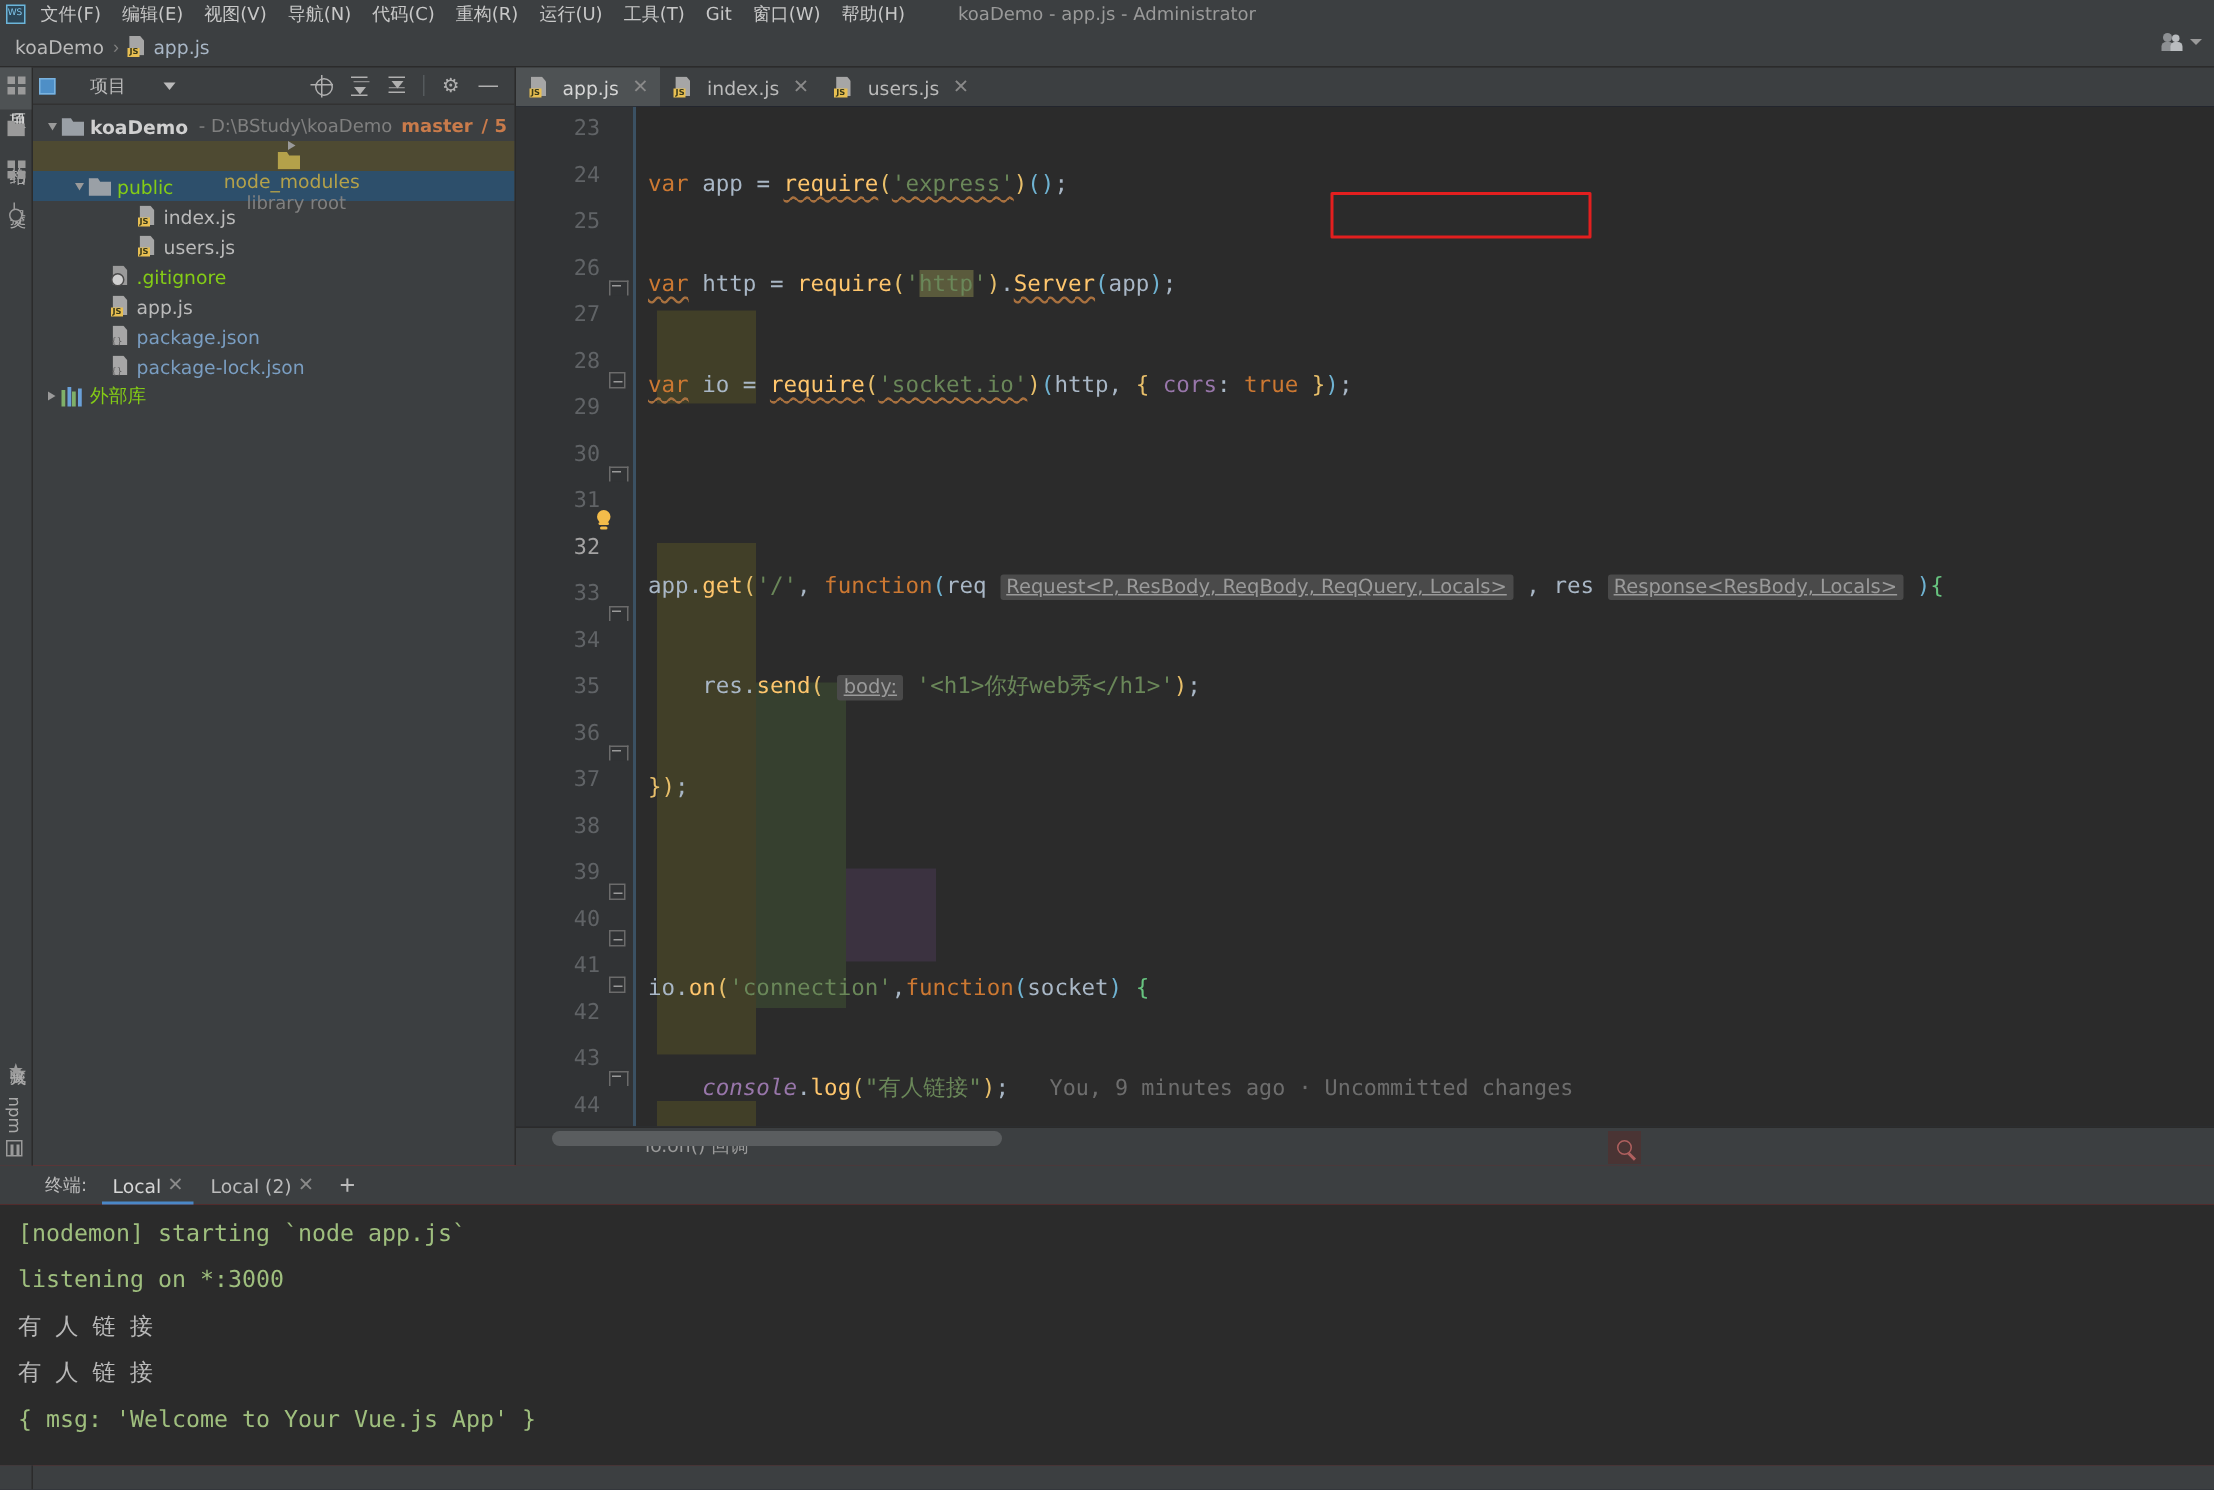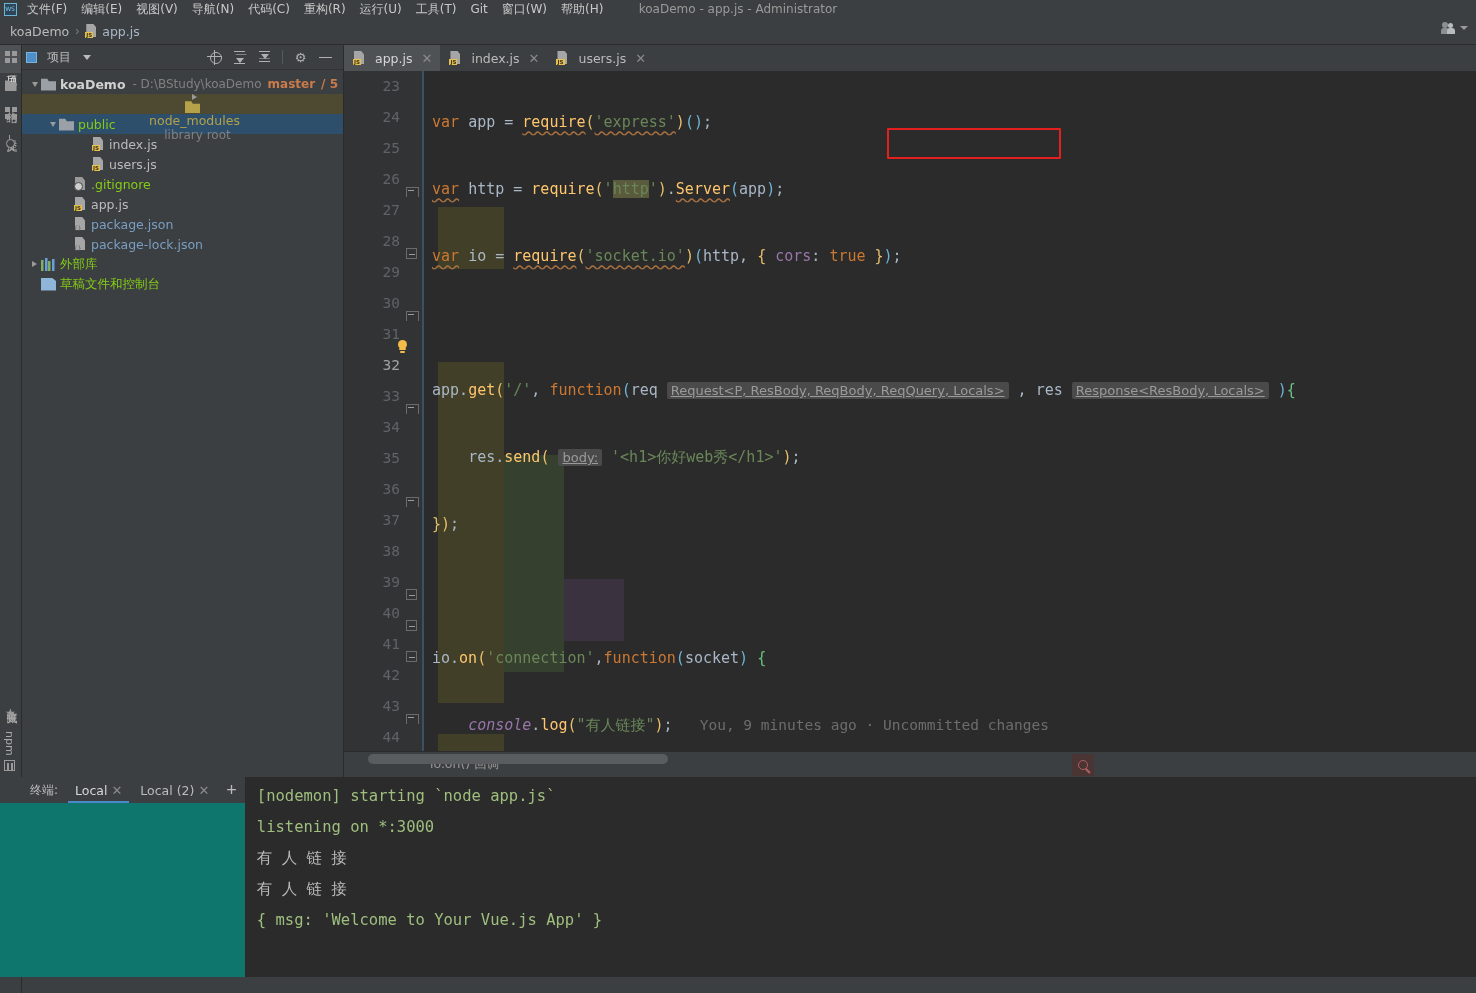--- a/index.html
+++ b/index.html
@@ -120,21 +120,21 @@
 
   
   .project-panel {
     width: 322px; background: #3c3f41; display: flex; flex-direction: column; flex: none;
     border-right: 1px solid #2b2b2b; min-height: 0;
   }
   .proj-header {
     height: 25px; display: flex; align-items: center; padding: 0 4px; flex: none;
     border-bottom: 1px solid #323232;
   }
-  .proj-title { font-size: 12px; color: #bbbbbb; display:flex; align-items:center; gap:10px; font-family:"DejaVu Sans", sans-serif;}
+  .proj-title { font-size: 12px; color: #bbbbbb; display:flex; align-items:center; gap:23px; font-family:"DejaVu Sans", sans-serif;}
   .proj-sq { width: 11px; height: 11px; background: #4e8fc7; border:1px solid #7ab3df;}
   .tri-dn { width:0;height:0;border-left:4px solid transparent;border-right:4px solid transparent;border-top:5px solid #bbbbbb; margin-left:2px;}
   .proj-tools { margin-left: auto; display: flex; align-items: center; gap: 10px; padding-right: 6px; }
   .ptool { width: 15px; height: 15px; position: relative; cursor: pointer; }
   .ico-locate::before{content:'';position:absolute;left:2.5px;top:2.5px;width:10px;height:10px;border:1.4px solid #b0b0b0;border-radius:50%;}
   .ico-locate::after{content:'';position:absolute;left:0px;top:6.6px;width:15px;height:1.4px;background:#b0b0b0;
      box-shadow: 0 0 0 0 transparent;}
   .ico-locate i{position:absolute;left:6.6px;top:0;width:1.4px;height:15px;background:#b0b0b0;}
   .ico-expand::before{content:'';position:absolute;left:2px;top:1px;width:11px;height:1.6px;background:#b0b0b0;box-shadow:1.5px 3px 0 -0.2px #b0b0b0;}
   .ico-expand::after{content:'';position:absolute;left:4px;top:8px;border-left:4px solid transparent;border-right:4px solid transparent;border-top:5px solid #b0b0b0;}
@@ -246,21 +246,21 @@
   }
   .edbottom .crumb2 { margin-left: 86px; font-size: 12.5px; color: #9a9a9a; font-family:"DejaVu Sans", sans-serif; }
   .search-ico {
     position: absolute; right: 382px; top: 2px; width: 22px; height: 22px;
     background: #4a3434; display:flex; align-items:center; justify-content:center;
   }
   .search-ico .mag { width:10px;height:10px;border:1.6px solid #b0605f;border-radius:50%; position:relative;}
   .search-ico .mag::after{content:'';position:absolute;right:-4px;bottom:-3px;width:6px;height:1.6px;background:#b0605f;transform:rotate(45deg);}
 
   
-  .terminal { height: 200px; background: #0f766e; display:flex; flex-direction: row; flex:none;justify-content:flex-end; }
+  .terminal { height: 200px; background: #b91c1c; display:flex; flex-direction: column; flex:none;justify-content:flex-end; }
   .term-tabs {
     height: 26px; background: #3c3f41; display: flex; align-items: stretch; padding-left: 22px; flex:none;
   }
   .term-label { font-size: 12px; color: #bbbbbb; display:flex; align-items:center; padding: 0 8px; font-family:"DejaVu Sans",sans-serif;}
   .tterm {
     display:flex; align-items:center; gap:4px; padding: 0 9px; font-size: 12.5px; color:#bbbbbb;
     font-family:"DejaVu Sans", sans-serif; position: relative; cursor: default;
   }
   .tterm.active { color:#d6d6d6; }
   .tterm.active::after { content:''; position:absolute; left:2px; right:2px; bottom:0; height:2px; background:#4a88c7; }
@@ -433,24 +433,20 @@
         </div>
 
         <div class="node">
           <span class="arrow">
               <span></span>
             </span>
           <span class="f-ico lib"></span>
           <span class="node-label">外部库</span>
         </div>
 
-        <div class="node" style="padding-left:19px;">
-          <span class="f-ico scratch"></span>
-          <span class="node-label">草稿文件和控制台</span>
-        </div>
       </div>
     </div>
 
     <div class="editor-area">
 
       <div class="tabs">
         <div class="tab active">
           <span class="js-ico"></span>
           <span class="tab-label">app.js</span>
           <span class="x">✕</span>

